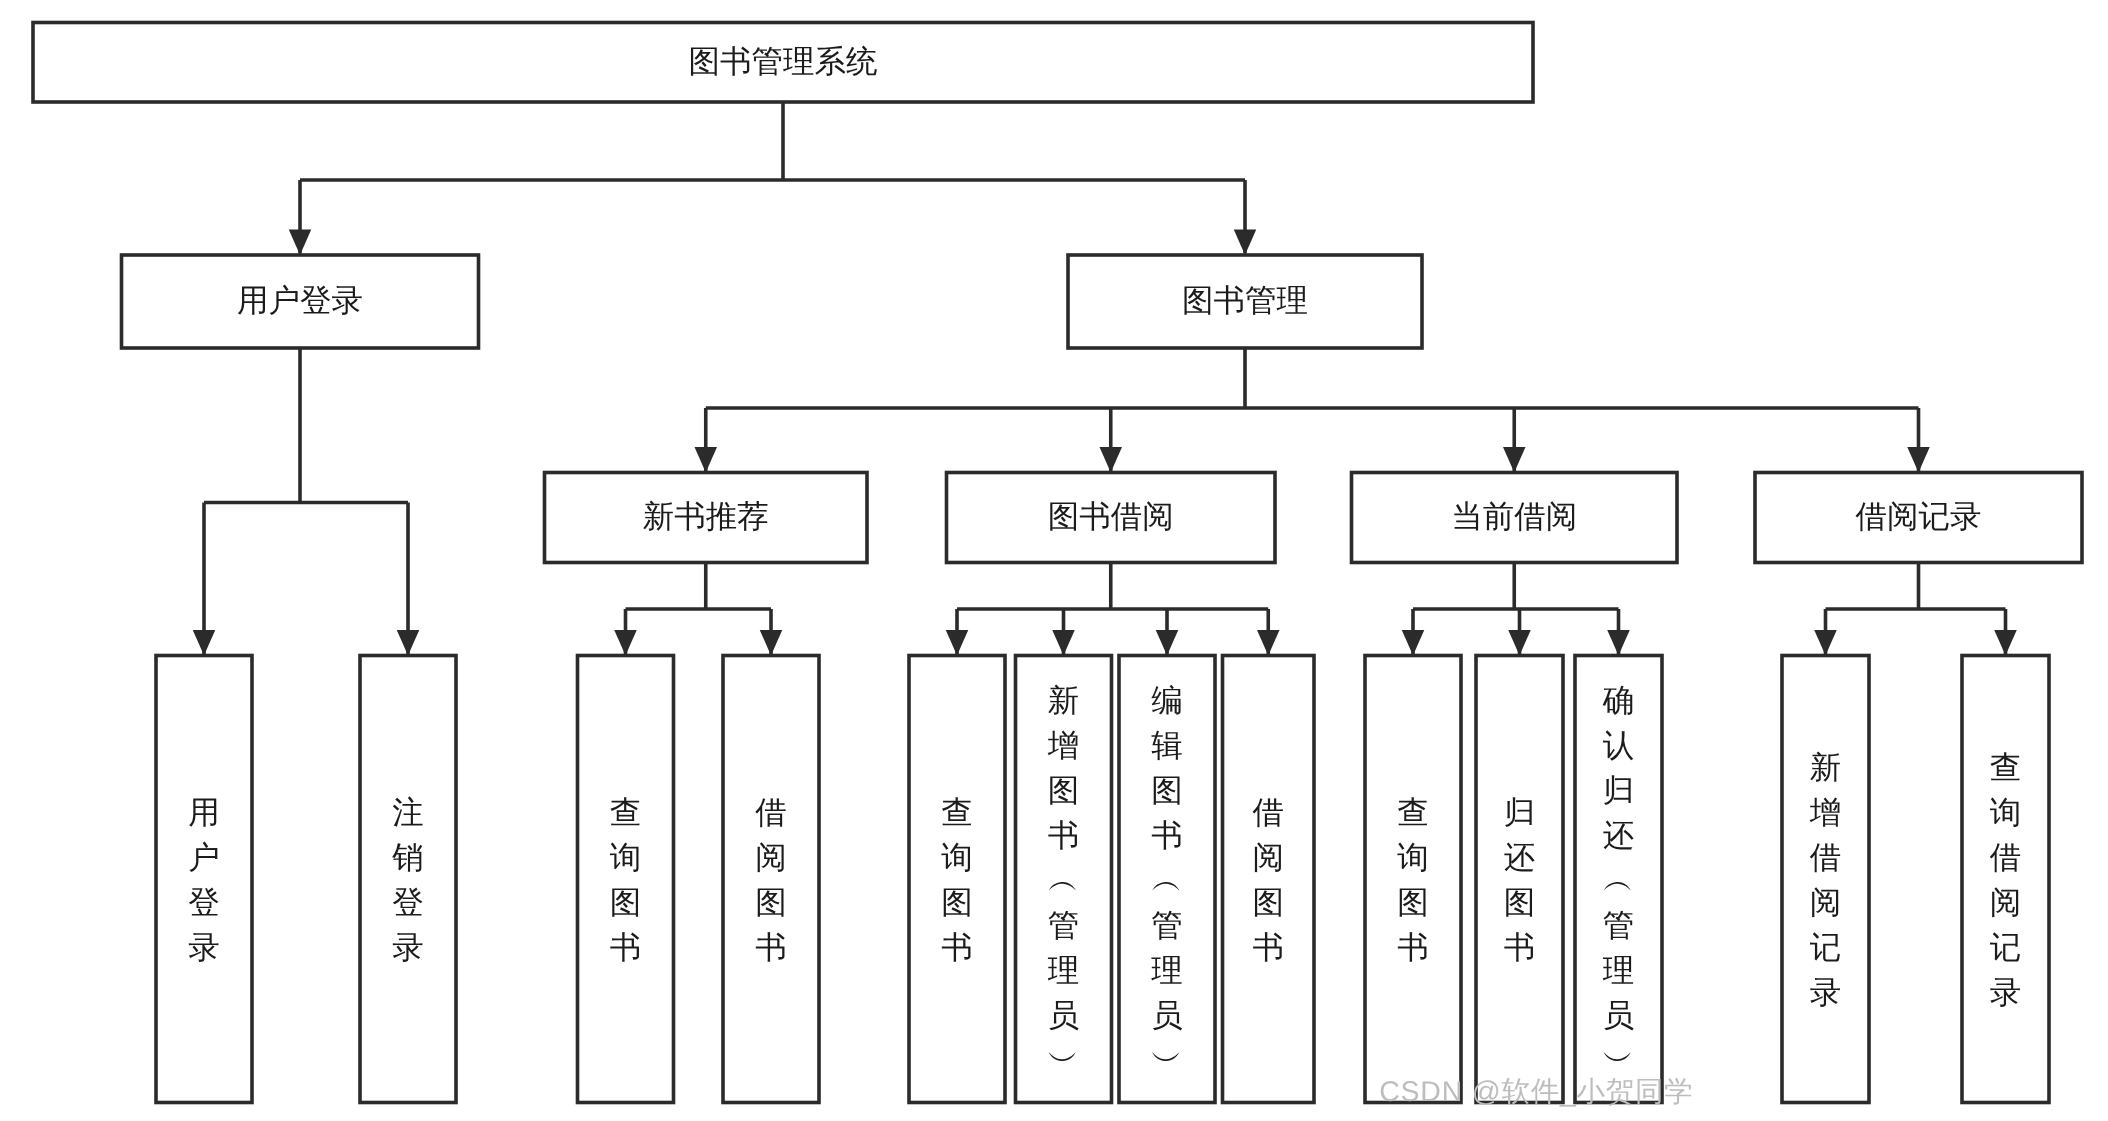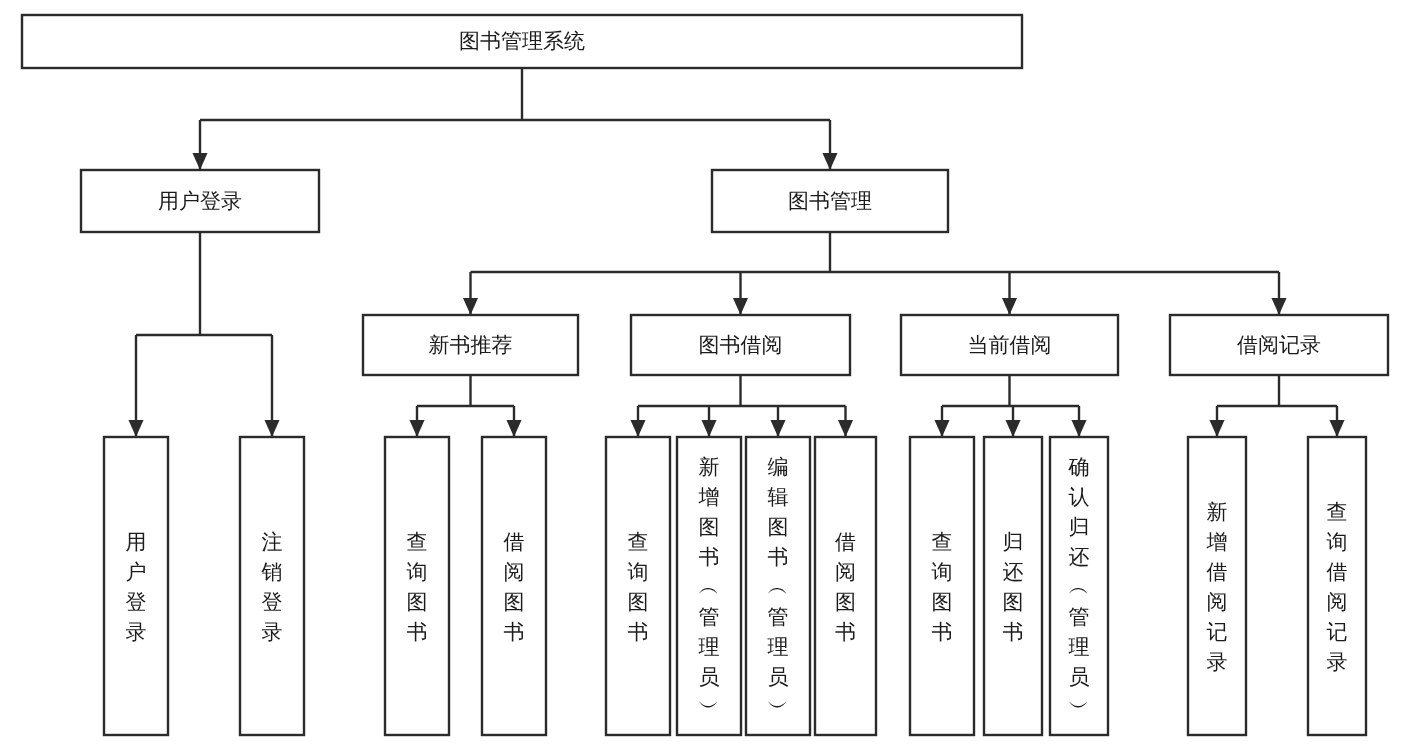--- a/index.html
+++ b/index.html
@@ -205,13 +205,14 @@
         <g>
           <rect x="1188" y="437" width="58" height="298" class="node-box"></rect>
           <text x="1217" class="node-label-v"><tspan x="1217" y="518.8">新</tspan><tspan x="1217" y="548.8">增</tspan><tspan x="1217" y="578.8">借</tspan><tspan x="1217" y="608.8">阅</tspan><tspan x="1217" y="638.8">记</tspan><tspan x="1217" y="668.8">录</tspan></text>
         </g>
         <g>
           <rect x="1308" y="437" width="58" height="298" class="node-box"></rect>
           <text x="1337" class="node-label-v"><tspan x="1337" y="518.8">查</tspan><tspan x="1337" y="548.8">询</tspan><tspan x="1337" y="578.8">借</tspan><tspan x="1337" y="608.8">阅</tspan><tspan x="1337" y="638.8">记</tspan><tspan x="1337" y="668.8">录</tspan></text>
         </g>
       </g>
   </svg>
+  <div class="watermark-text">CSDN @软件_小贺同学</div>
 </div>
 
 </body></html>

